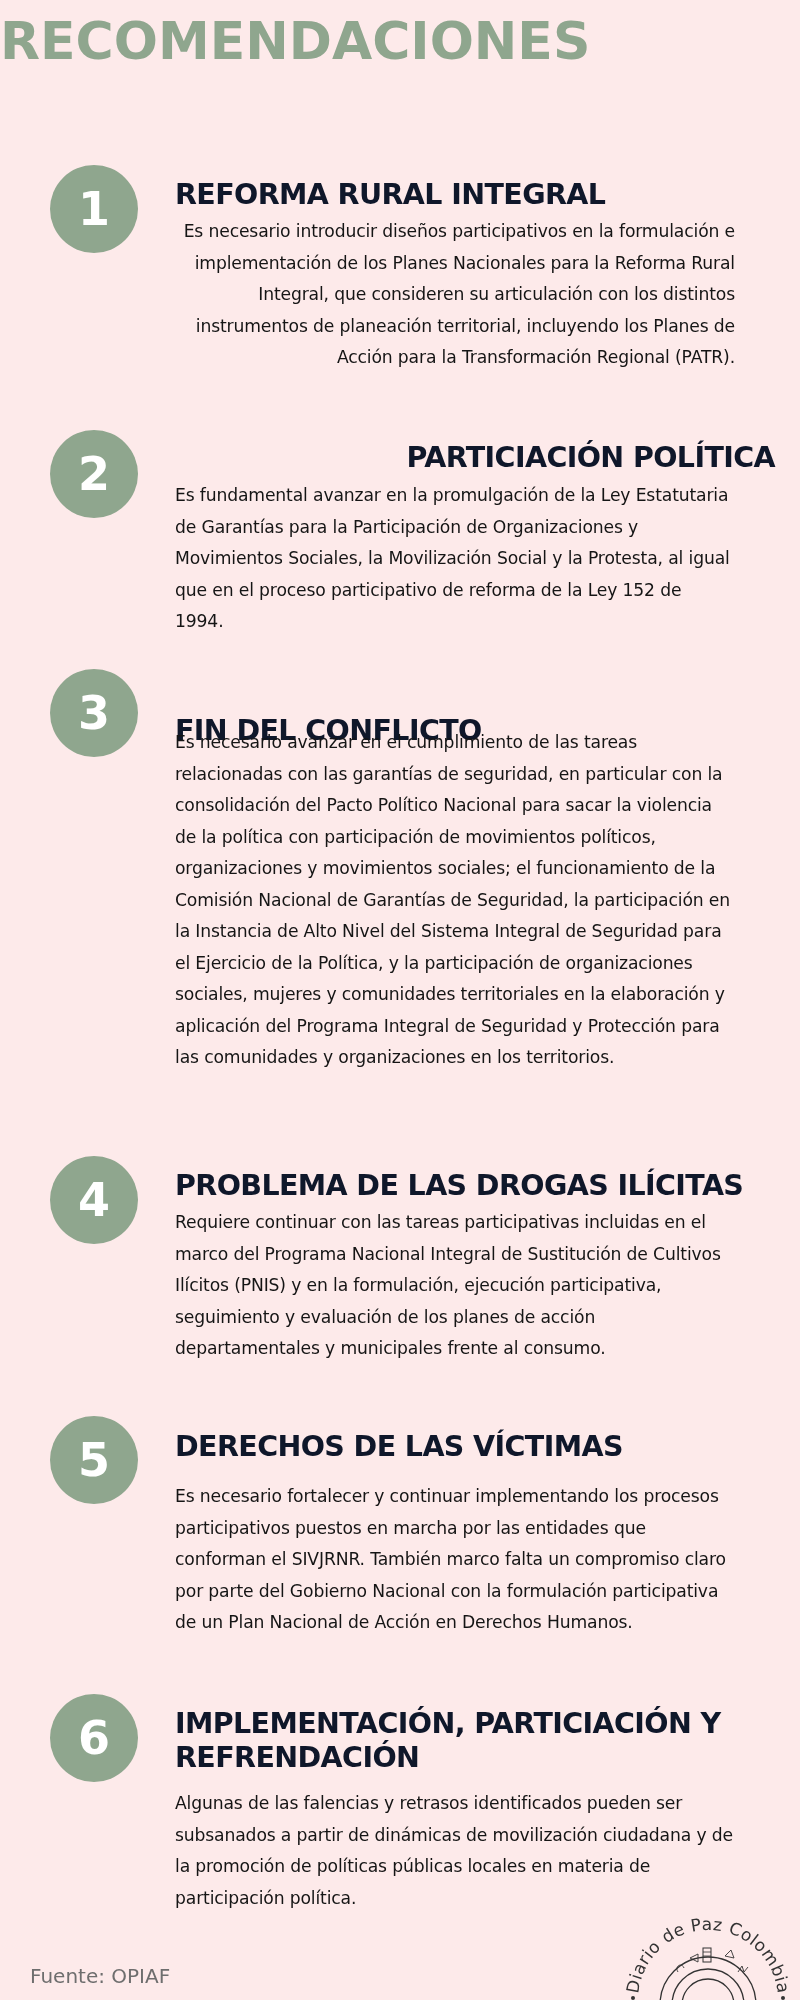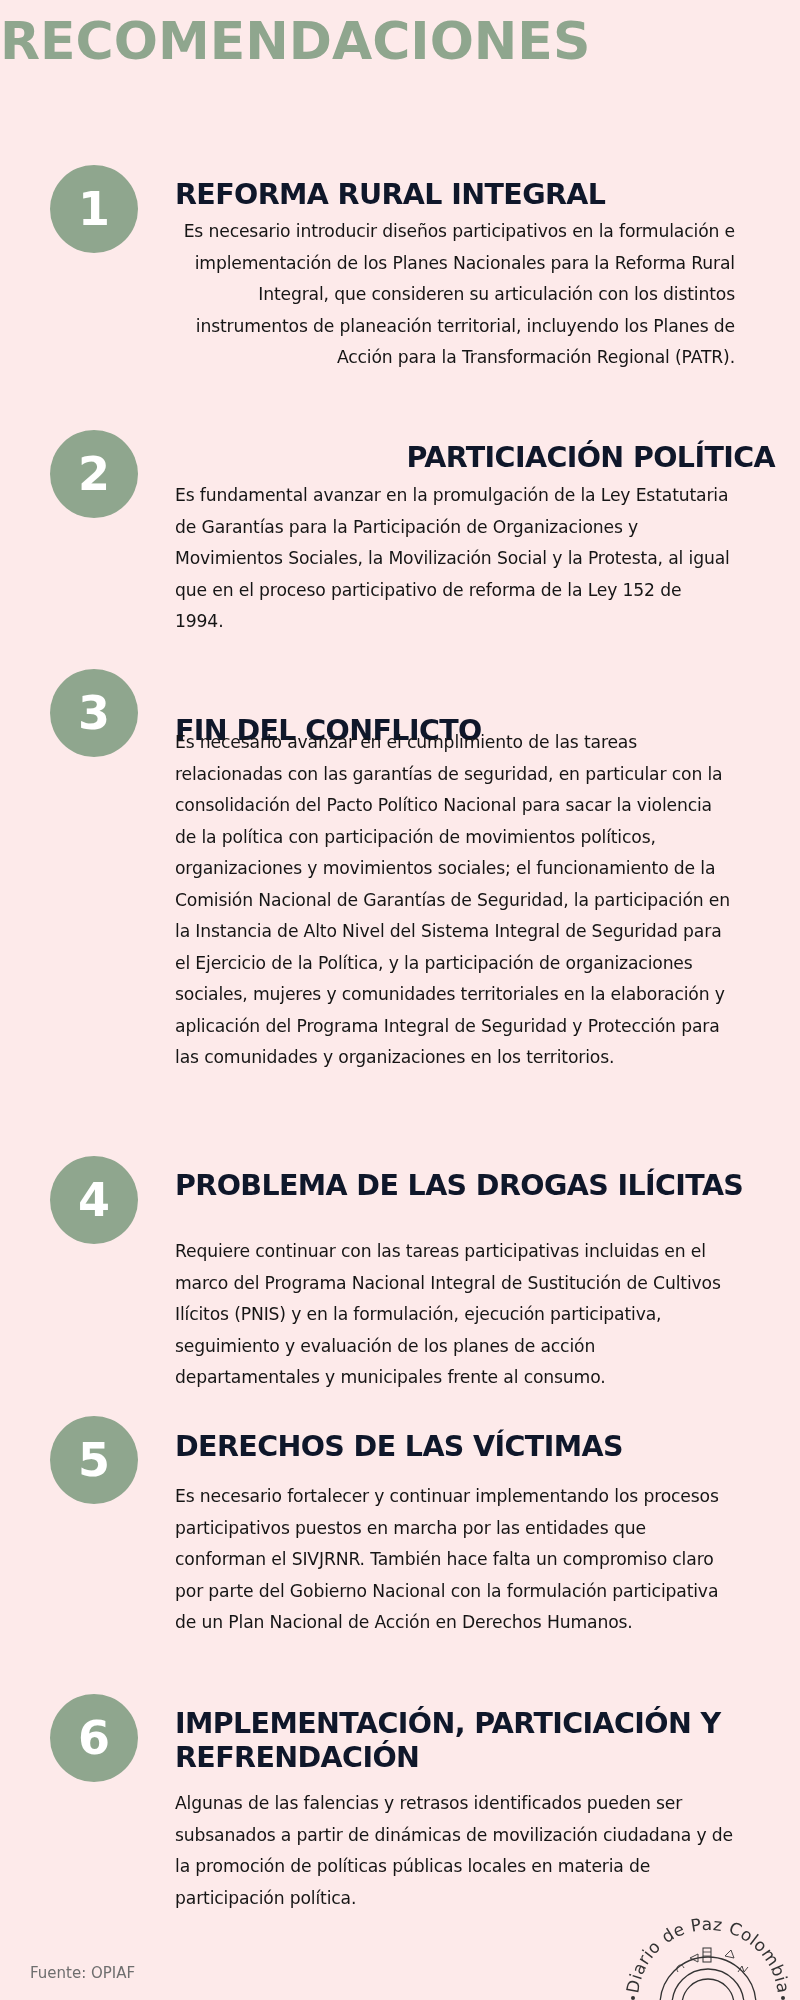--- a/index.html
+++ b/index.html
@@ -65,21 +65,21 @@
       font-size: 17.2px;
       line-height: 31.5px;
       color: #151515;
       letter-spacing: -0.15px;
     }
     .source {
       position: absolute;
       left: 30px;
       top: 1964px;
       font-family: "DejaVu Sans", sans-serif;
-      font-size: 15px;
+      font-size: 20px;
       color: #6e6e6e;
     }
     .logo {
       position: absolute;
       left: 620px;
       top: 1910px;
       width: 175px;
       height: 95px;
     }
   </style>
@@ -104,27 +104,27 @@
 
 <div class="section">
   <div class="num-circle" style="top:669px;">3</div>
   <div class="section-heading" style="top:714px;">FIN DEL CONFLICTO</div>
   <div class="section-body" style="top:727px;">Es necesario avanzar en el cumplimiento de las tareas relacionadas con las garantías de seguridad, en particular con la consolidación del Pacto Político Nacional para sacar la violencia de la política con participación de movimientos políticos, organizaciones y movimientos sociales; el funcionamiento de la Comisión Nacional de Garantías de Seguridad, la participación en la Instancia de Alto Nivel del Sistema Integral de Seguridad para el Ejercicio de la Política, y la participación de organizaciones sociales, mujeres y comunidades territoriales en la elaboración y aplicación del Programa Integral de Seguridad y Protección para las comunidades y organizaciones en los territorios.</div>
 </div>
 
 <div class="section">
   <div class="num-circle" style="top:1156px;">4</div>
   <div class="section-heading" style="top:1169px;">PROBLEMA DE LAS DROGAS ILÍCITAS</div>
-  <div class="section-body" style="top:1207px;margin-top:29px;">Requiere continuar con las tareas participativas incluidas en el marco del Programa Nacional Integral de Sustitución de Cultivos Ilícitos (PNIS) y en la formulación, ejecución participativa, seguimiento y evaluación de los planes de acción departamentales y municipales frente al consumo.</div>
+  <div class="section-body" style="top:1207px;">Requiere continuar con las tareas participativas incluidas en el marco del Programa Nacional Integral de Sustitución de Cultivos Ilícitos (PNIS) y en la formulación, ejecución participativa, seguimiento y evaluación de los planes de acción departamentales y municipales frente al consumo.</div>
 </div>
 
 <div class="section">
   <div class="num-circle" style="top:1416px;">5</div>
   <div class="section-heading" style="top:1430px;">DERECHOS DE LAS VÍCTIMAS</div>
-  <div class="section-body" style="top:1481px;">Es necesario fortalecer y continuar implementando los procesos participativos puestos en marcha por las entidades que conforman el SIVJRNR. También hace falta un compromiso claro por parte del Gobierno Nacional con la formulación participativa de un Plan Nacional de Acción en Derechos Humanos.</div>
+  <div class="section-body" style="top:1481px;">Es necesario fortalecer y continuar implementando los procesos participativos puestos en marcha por las entidades que conforman el SIVJRNR. También marco falta un compromiso claro por parte del Gobierno Nacional con la formulación participativa de un Plan Nacional de Acción en Derechos Humanos.</div>
 </div>
 
 <div class="section">
   <div class="num-circle" style="top:1694px;">6</div>
   <div class="section-heading" style="top:1707px;">IMPLEMENTACIÓN, PARTICIACIÓN Y REFRENDACIÓN</div>
   <div class="section-body" style="top:1788px;">Algunas de las falencias y retrasos identificados pueden ser subsanados a partir de dinámicas de movilización ciudadana y de la promoción de políticas públicas locales en materia de participación política.</div>
 </div>
 
 <div class="source">Fuente: OPIAF</div>
 

